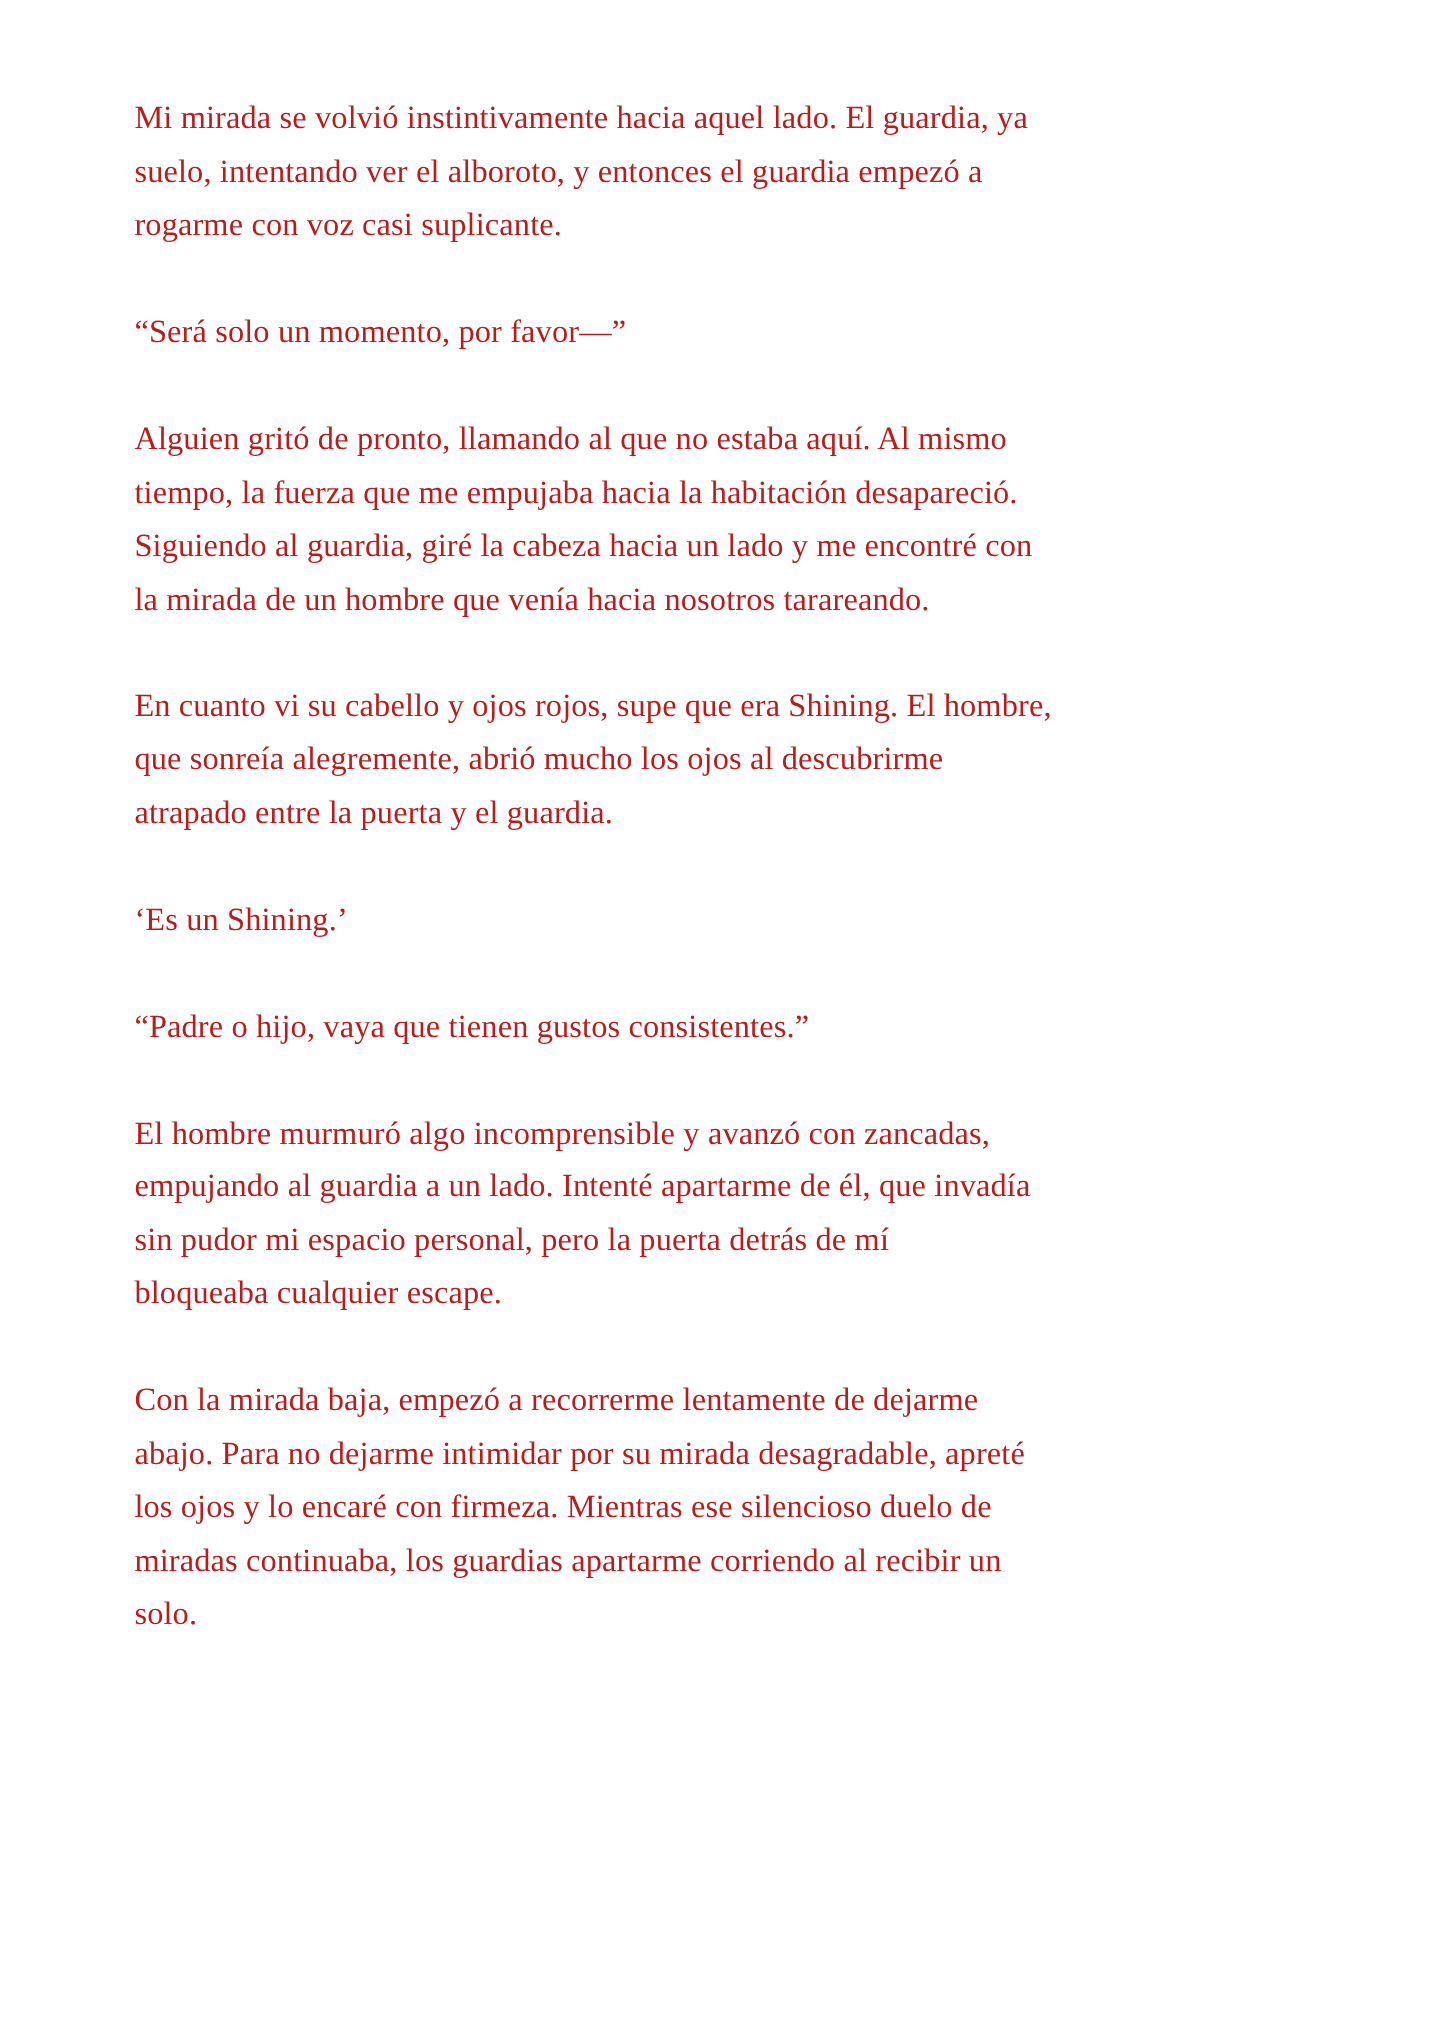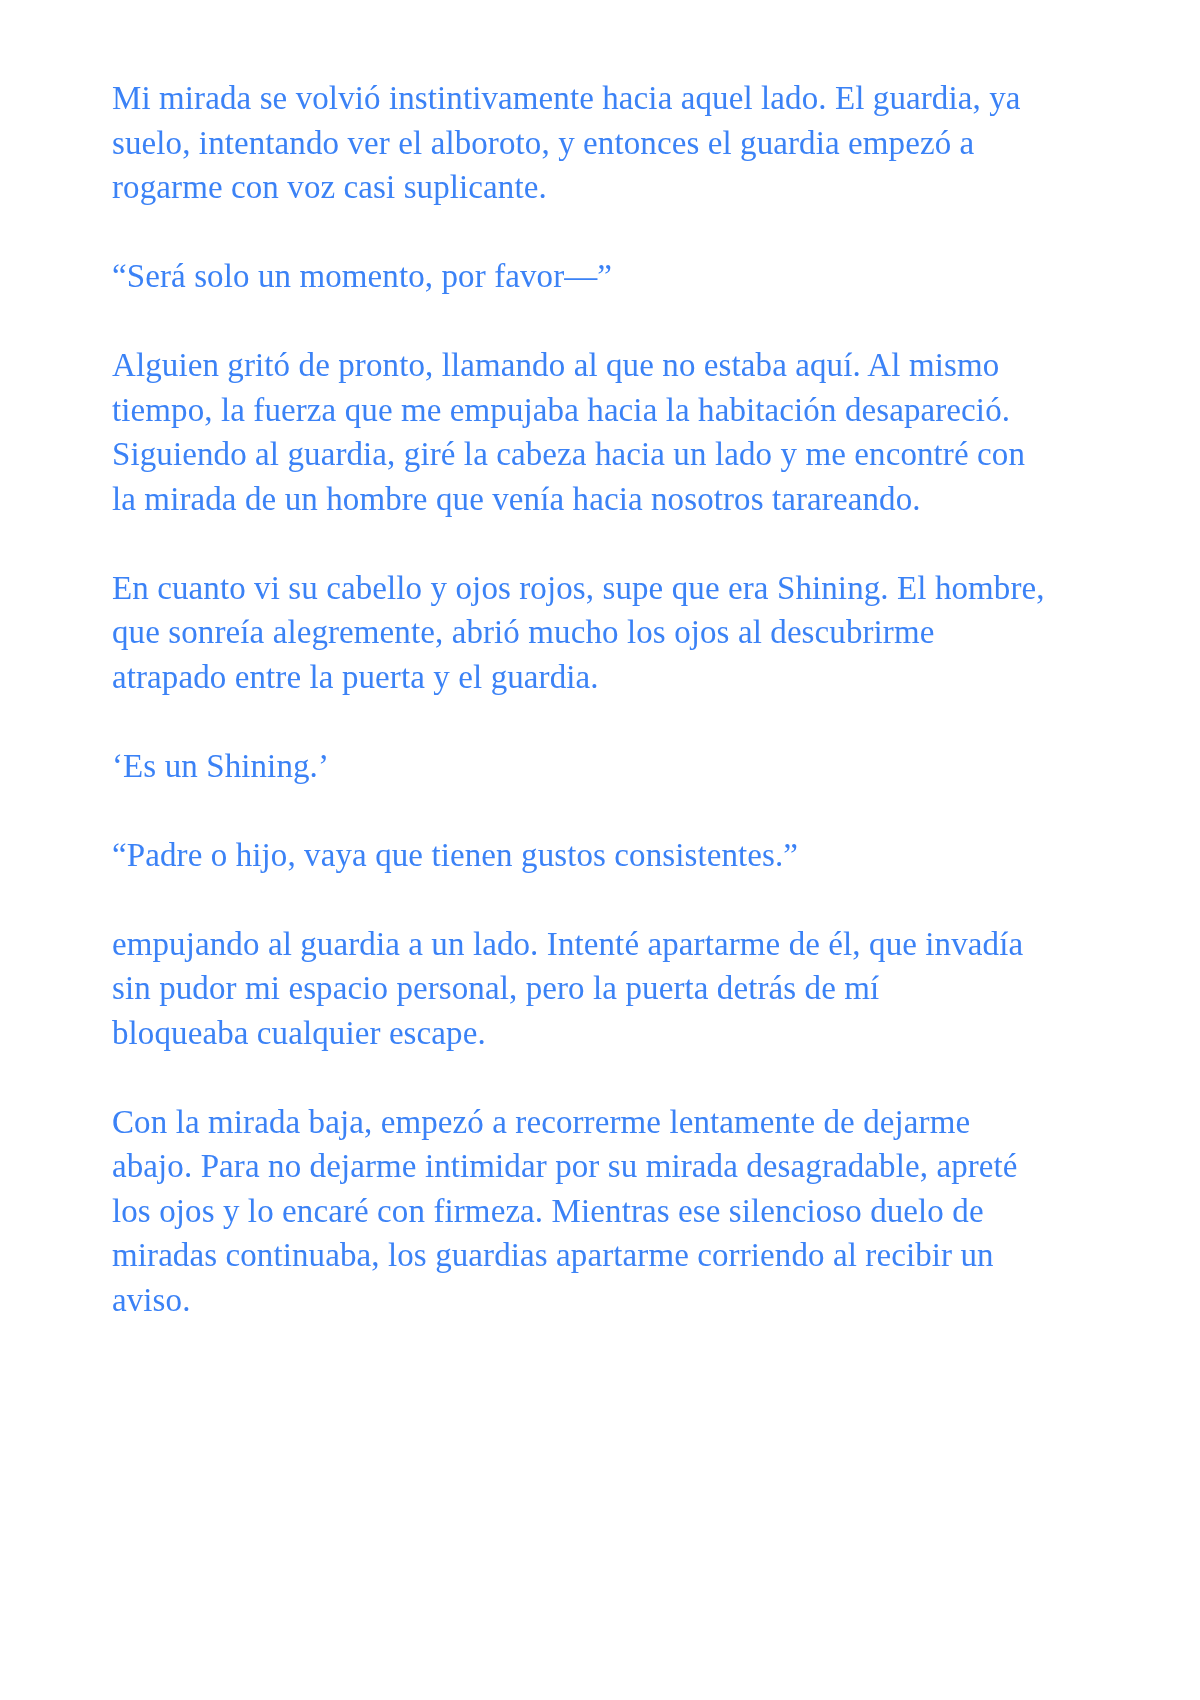--- a/index.html
+++ b/index.html
@@ -11,23 +11,23 @@
     width: 1200px;
     height: 1700px;
     overflow: hidden;
     position: relative;
   }
   .page {
     position: absolute;
     left: 112px;
     top: 76px;
     width: 900px;
-    color: #3b82f6;
+    color: #b91c1c;
     font-family: "Liberation Serif", "DejaVu Serif", serif;
-    font-size: 33px;
+    font-size: 27px;
     line-height: 44.5px;
     letter-spacing: 0.1px;
   }
   .para {
     margin: 0 0 44.5px 0;
     white-space: nowrap;
   }
   .line {
     display: block;
     height: 44.5px;
@@ -64,26 +64,27 @@
 
   <p class="para">
     <span class="line">‘Es un Shining.’</span>
   </p>
 
   <p class="para">
     <span class="line">“Padre o hijo, vaya que tienen gustos consistentes.”</span>
   </p>
 
   <p class="para">
+    <span class="line">El hombre murmuró algo incomprensible y avanzó con zancadas,</span>
     <span class="line">empujando al guardia a un lado. Intenté apartarme de él, que invadía</span>
     <span class="line">sin pudor mi espacio personal, pero la puerta detrás de mí</span>
     <span class="line">bloqueaba cualquier escape.</span>
   </p>
 
   <p class="para">
     <span class="line">Con la mirada baja, empezó a recorrerme lentamente de dejarme</span>
     <span class="line">abajo. Para no dejarme intimidar por su mirada desagradable, apreté</span>
     <span class="line">los ojos y lo encaré con firmeza. Mientras ese silencioso duelo de</span>
     <span class="line">miradas continuaba, los guardias apartarme corriendo al recibir un</span>
-    <span class="line">aviso.</span>
+    <span class="line">solo.</span>
   </p>
 
 </div>
 
 </body></html>

